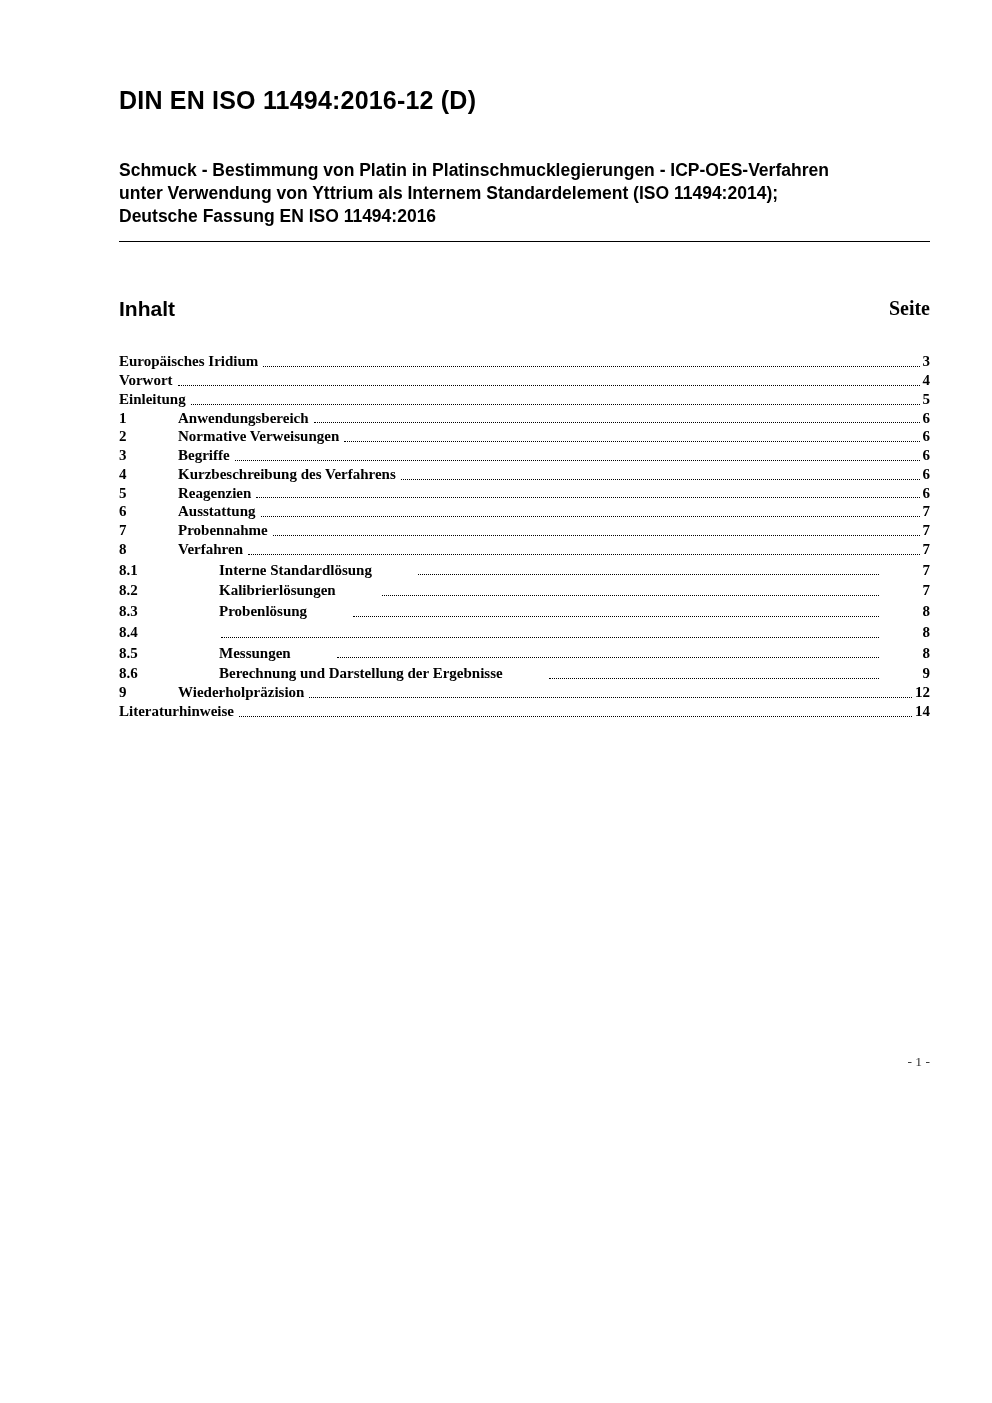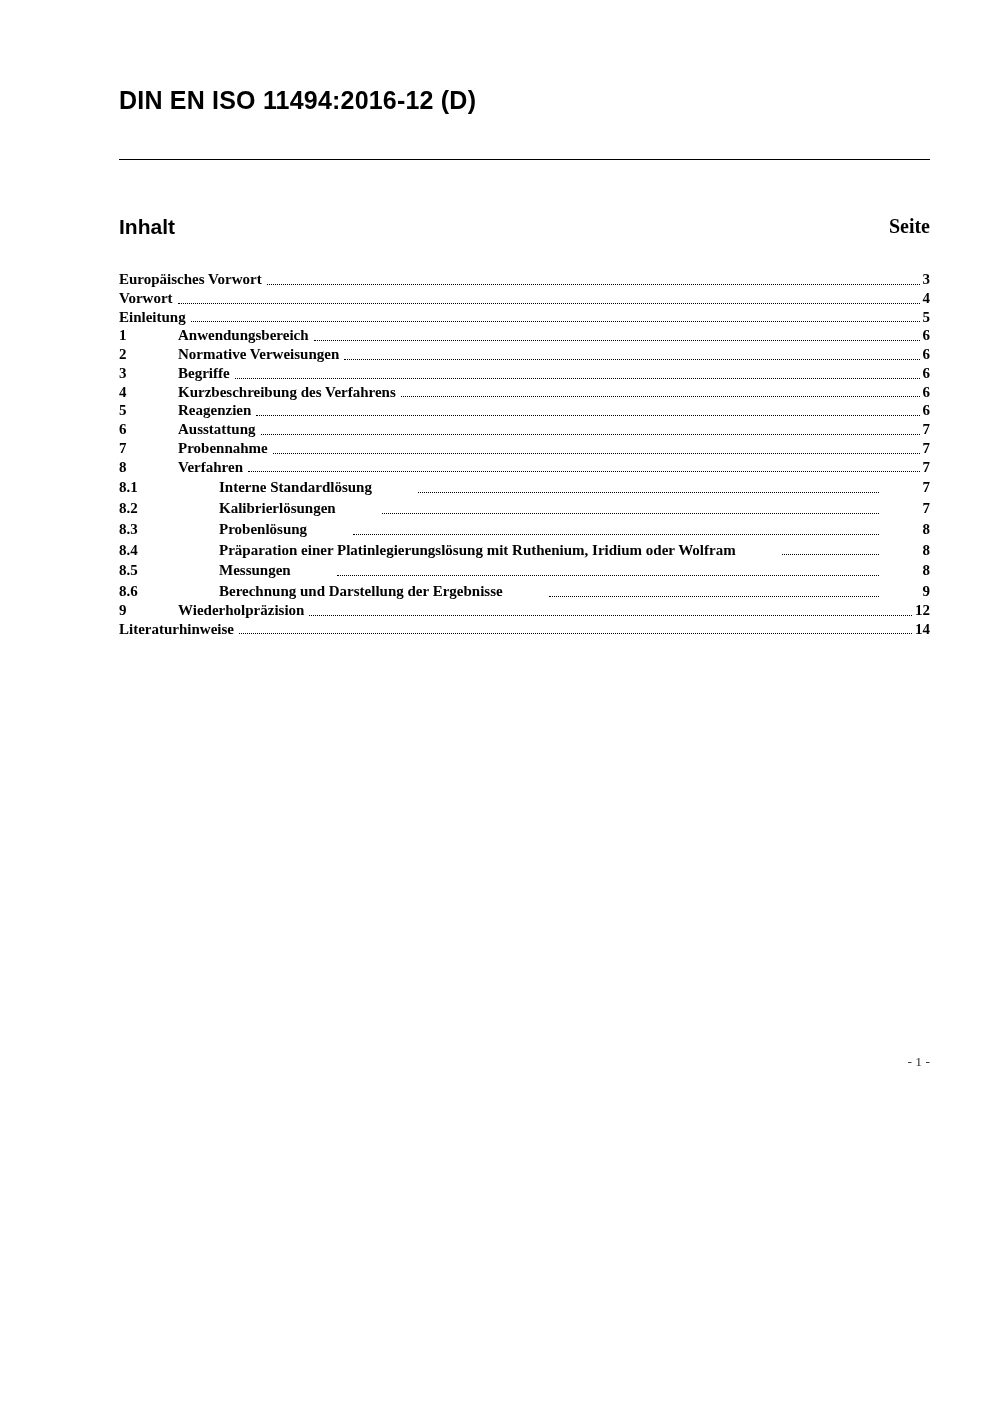--- a/index.html
+++ b/index.html
@@ -84,31 +84,34 @@
     color: #333;
   }
 </style>
 </head>
 <body>
 
 <div class="page">
 
   <header>
     <h1 class="doc-number">DIN EN ISO 11494:2016-12 (D)</h1>
+    <p class="doc-title">Schmuck - Bestimmung von Platin in Platinschmucklegierungen - ICP-OES-Verfahren
+unter Verwendung von Yttrium als Internem Standardelement (ISO 11494:2014);
+Deutsche Fassung EN ISO 11494:2016</p>
     <hr class="rule">
   </header>
 
   <section class="toc">
     <div class="toc-head">
       <h2 class="toc-heading">Inhalt</h2>
       <span class="seite-label">Seite</span>
     </div>
     <div class="toc-list" id="toc-list">
         <div class="toc-row">
-          <span class="lbl">Europäisches Vorwort</span>
+          <span class="lbl">Europäisches Iridium</span>
           <span class="leader"></span>
           <span class="pg">3</span>
         </div>
         <div class="toc-row">
           <span class="lbl">Vorwort</span>
           <span class="leader"></span>
           <span class="pg">4</span>
         </div>
         <div class="toc-row">
           <span class="lbl">Einleitung</span>
@@ -176,21 +179,20 @@
           <span class="pg">7</span>
         </div>
         <div class="toc-row sub">
           <span class="num">8.3</span>
           <span class="lbl">Probenlösung</span>
           <span class="leader"></span>
           <span class="pg">8</span>
         </div>
         <div class="toc-row sub">
           <span class="num">8.4</span>
-          <span class="lbl">Präparation einer Platinlegierungslösung mit Ruthenium, Iridium oder Wolfram</span>
           <span class="leader"></span>
           <span class="pg">8</span>
         </div>
         <div class="toc-row sub">
           <span class="num">8.5</span>
           <span class="lbl">Messungen</span>
           <span class="leader"></span>
           <span class="pg">8</span>
         </div>
         <div class="toc-row sub">

